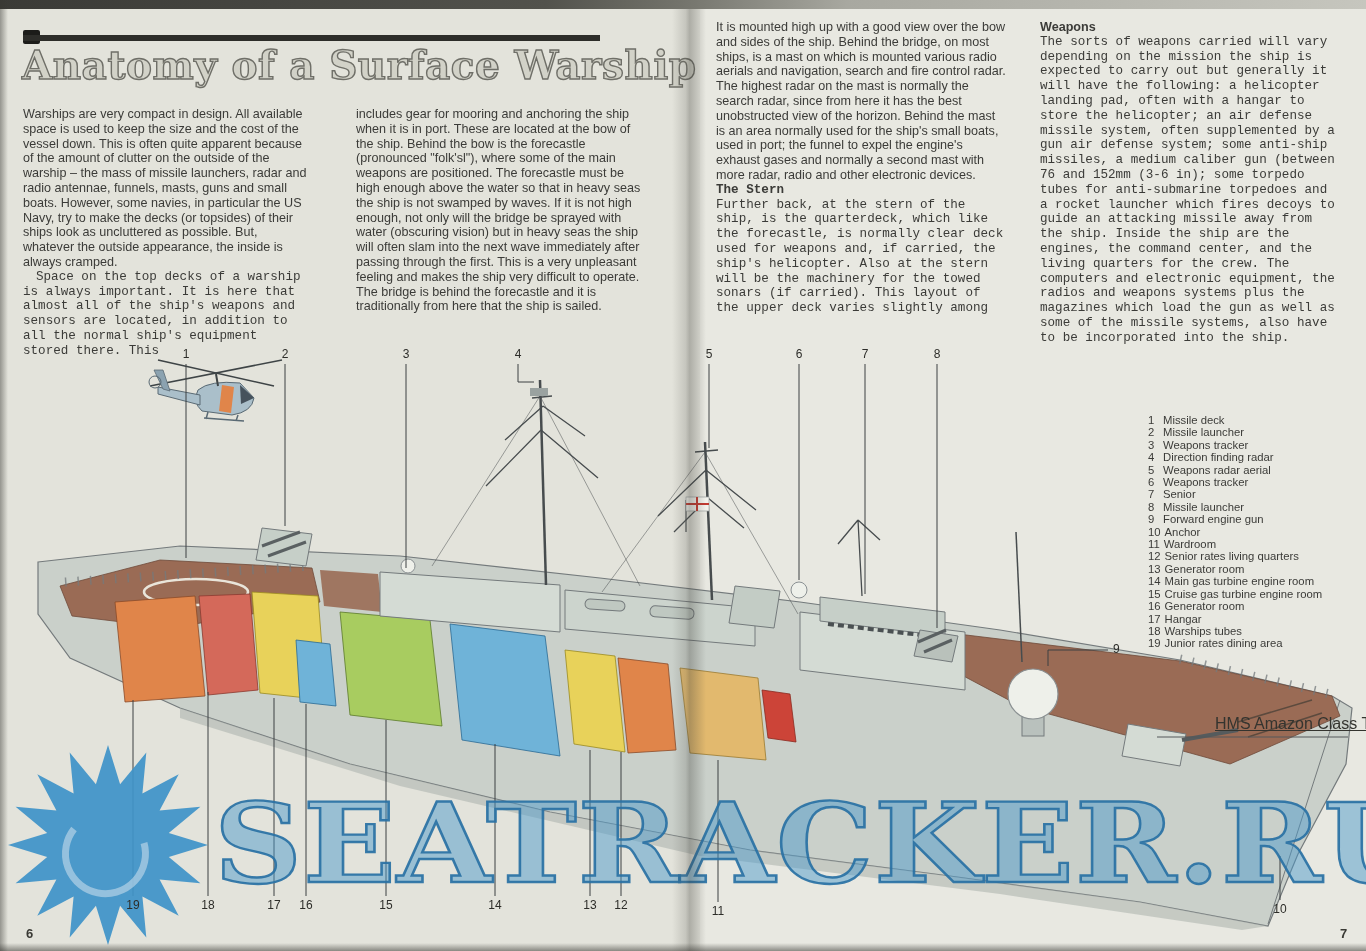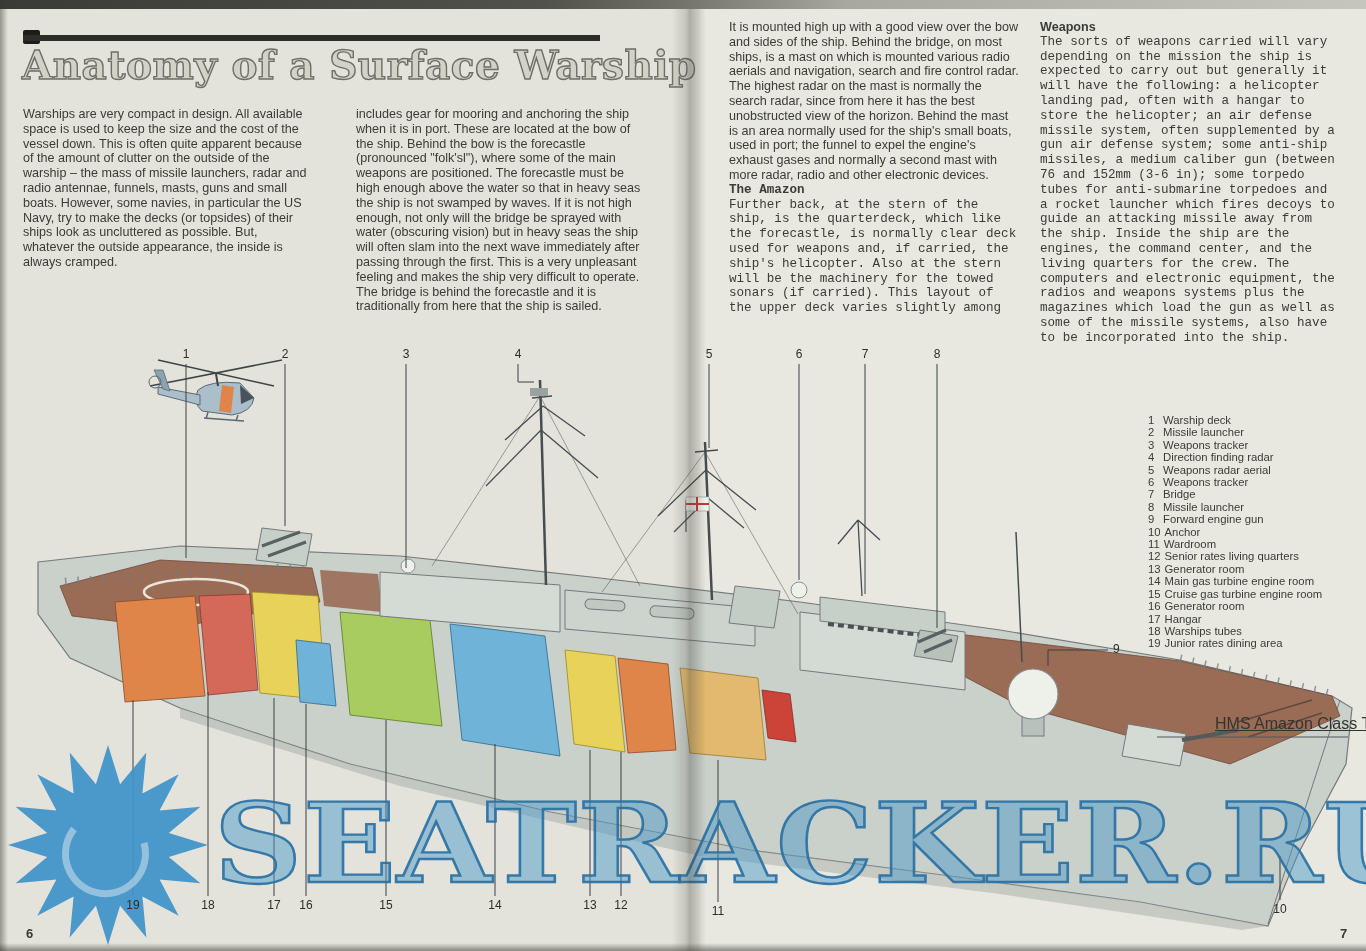--- a/index.html
+++ b/index.html
@@ -31,21 +31,21 @@
   }
 
   
   .body-col{position:absolute;font-size:12.6px;line-height:14.8px;color:#3b3b38;z-index:3;}
   .body-col p{margin:0 0 0 0;}
   .body-col p + p{margin-top:0;font-family:Liberation Mono, monospace;}
   .indent{text-indent:13px;}
   .subhead{font-weight:bold;margin:9px 0 2px 0;}
   #col-l1{left:23px;top:107px;width:286px;}
   #col-l2{left:356px;top:107px;width:293px;}
-  #col-r1{left:716px;top:20px;width:290px;margin-left:13px;}
+  #col-r1{left:716px;top:20px;width:290px;}
   #col-r2{left:1040px;top:20px;width:302px;}
 
   
   #legend{left:1148px;top:414px;width:230px;font-size:11.3px;line-height:12.4px;z-index:3;}
   .legend-row{display:flex;gap:4px;}
   .legend-num{min-width:11px;}
 
   
   #caption{left:1215px;top:715px;font-size:16px;color:#34342f;z-index:3;white-space:nowrap;text-decoration:underline;}
 
@@ -180,40 +180,41 @@
 </svg>
 
 <div class="abs" id="watermark">SEATRACKER.RU</div>
 
 <div class="abs" id="title-blob"></div>
 <div class="abs" id="title-bar"></div>
 <h1 class="abs" id="page-title" style="margin:0;">Anatomy of a Surface Warship</h1>
 
 <div class="body-col" id="col-l1">
   <p>Warships are very compact in design. All available space is used to keep the size and the cost of the vessel down. This is often quite apparent because of the amount of clutter on the outside of the warship – the mass of missile launchers, radar and radio antennae, funnels, masts, guns and small boats. However, some navies, in particular the US Navy, try to make the decks (or topsides) of their ships look as uncluttered as possible. But, whatever the outside appearance, the inside is always cramped.</p>
+  <p class="indent">Space on the top decks of a warship is always important. It is here that almost all of the ship's weapons and sensors are located, in addition to all the normal ship's equipment stored there. This</p>
 </div>
 <div class="body-col" id="col-l2">
   <p>includes gear for mooring and anchoring the ship when it is in port. These are located at the bow of the ship. Behind the bow is the forecastle (pronounced "folk'sl"), where some of the main weapons are positioned. The forecastle must be high enough above the water so that in heavy seas the ship is not swamped by waves. If it is not high enough, not only will the bridge be sprayed with water (obscuring vision) but in heavy seas the ship will often slam into the next wave immediately after passing through the first. This is a very unpleasant feeling and makes the ship very difficult to operate. The bridge is behind the forecastle and it is traditionally from here that the ship is sailed.</p>
 </div>
 <div class="pagenum" id="pn6">6</div>
 
 <div class="body-col" id="col-r1">
   <p>It is mounted high up with a good view over the bow and sides of the ship. Behind the bridge, on most ships, is a mast on which is mounted various radio aerials and navigation, search and fire control radar. The highest radar on the mast is normally the search radar, since from here it has the best unobstructed view of the horizon. Behind the mast is an area normally used for the ship's small boats, used in port; the funnel to expel the engine's exhaust gases and normally a second mast with more radar, radio and other electronic devices.</p>
-  <p class="subhead">The Amazon</p>
+  <p class="subhead">The Stern</p>
   <p>Further back, at the stern of the ship, is the quarterdeck, which like the forecastle, is normally clear deck used for weapons and, if carried, the ship's helicopter. Also at the stern will be the machinery for the towed sonars (if carried). This layout of the upper deck varies slightly among</p>
 </div>
 <div class="body-col" id="col-r2">
   <p class="subhead">Weapons</p>
   <p>The sorts of weapons carried will vary depending on the mission the ship is expected to carry out but generally it will have the following: a helicopter landing pad, often with a hangar to store the helicopter; an air defense missile system, often supplemented by a gun air defense system; some anti-ship missiles, a medium caliber gun (between 76 and 152mm (3-6 in); some torpedo tubes for anti-submarine torpedoes and a rocket launcher which fires decoys to guide an attacking missile away from the ship. Inside the ship are the engines, the command center, and the living quarters for the crew. The computers and electronic equipment, the radios and weapons systems plus the magazines which load the gun as well as some of the missile systems, also have to be incorporated into the ship.</p>
 </div>
 
 <div class="abs" id="legend">
   <div class="legend-row">
       <span class="legend-num">1</span>
-      <span>Warship deck</span>
+      <span>Missile deck</span>
     </div>
   <div class="legend-row">
       <span class="legend-num">2</span>
       <span>Missile launcher</span>
     </div>
   <div class="legend-row">
       <span class="legend-num">3</span>
       <span>Weapons tracker</span>
     </div>
   <div class="legend-row">
@@ -223,21 +224,21 @@
   <div class="legend-row">
       <span class="legend-num">5</span>
       <span>Weapons radar aerial</span>
     </div>
   <div class="legend-row">
       <span class="legend-num">6</span>
       <span>Weapons tracker</span>
     </div>
   <div class="legend-row">
       <span class="legend-num">7</span>
-      <span>Bridge</span>
+      <span>Senior</span>
     </div>
   <div class="legend-row">
       <span class="legend-num">8</span>
       <span>Missile launcher</span>
     </div>
   <div class="legend-row">
       <span class="legend-num">9</span>
       <span>Forward engine gun</span>
     </div>
   <div class="legend-row">

